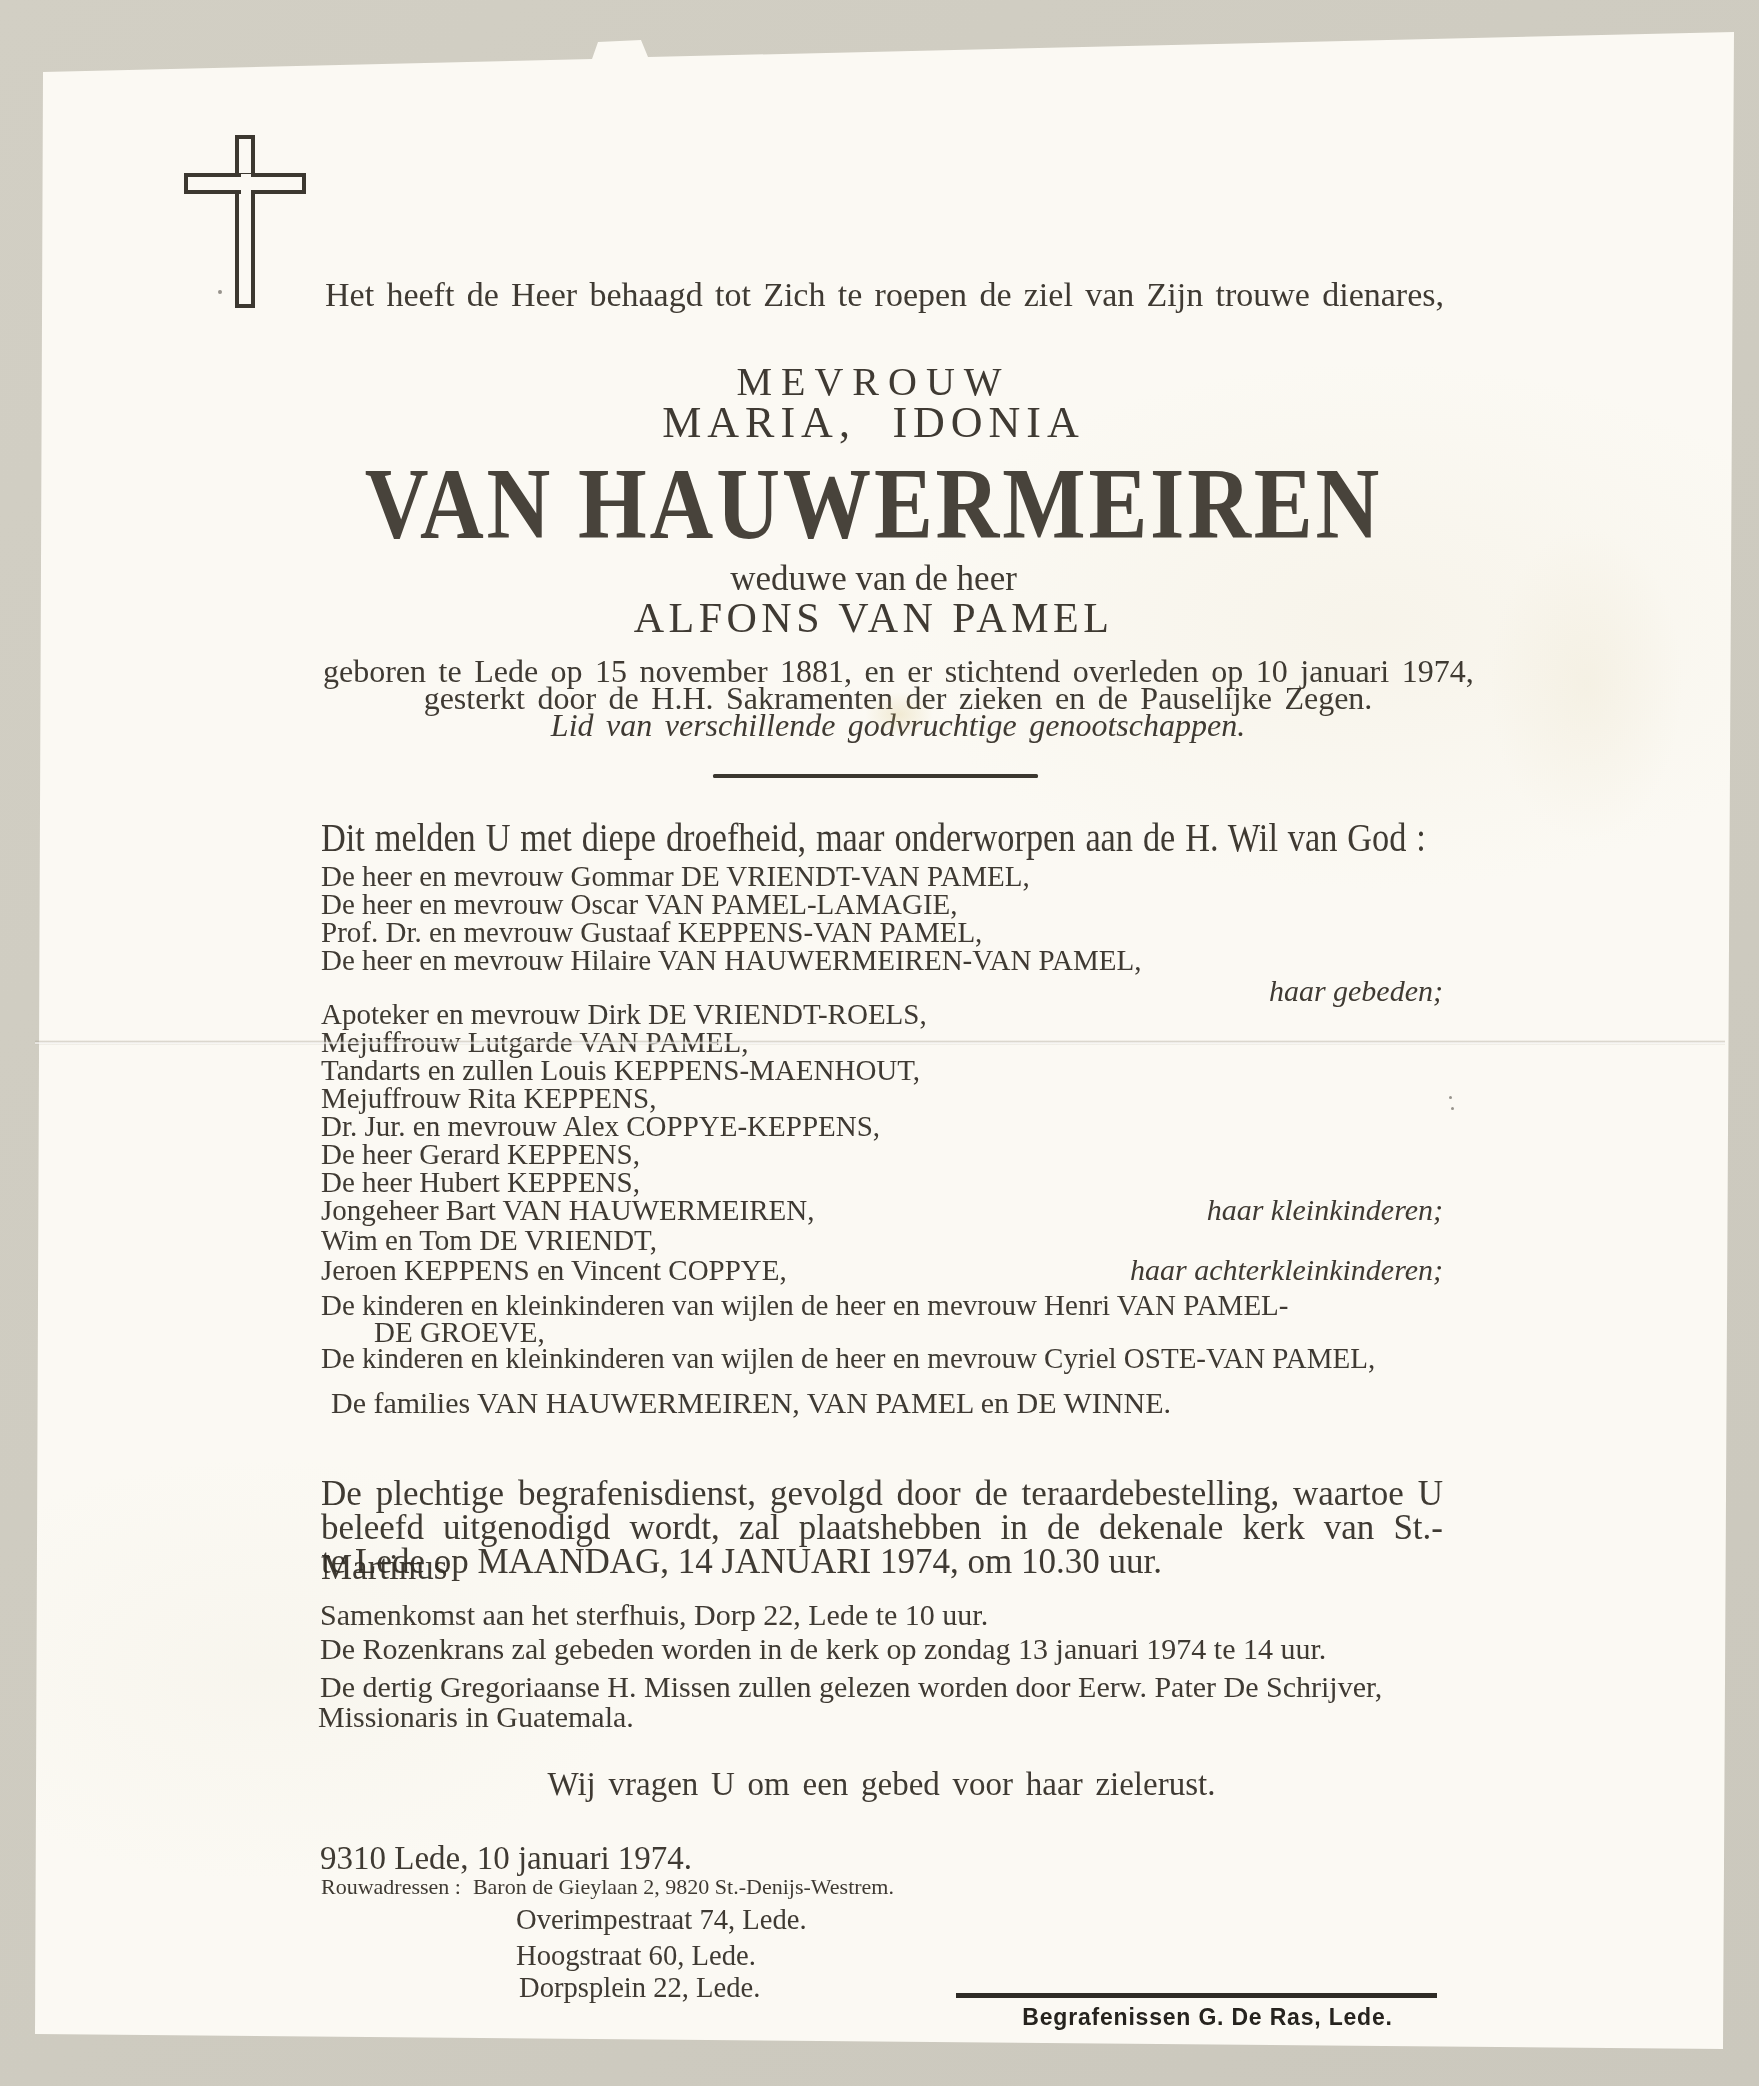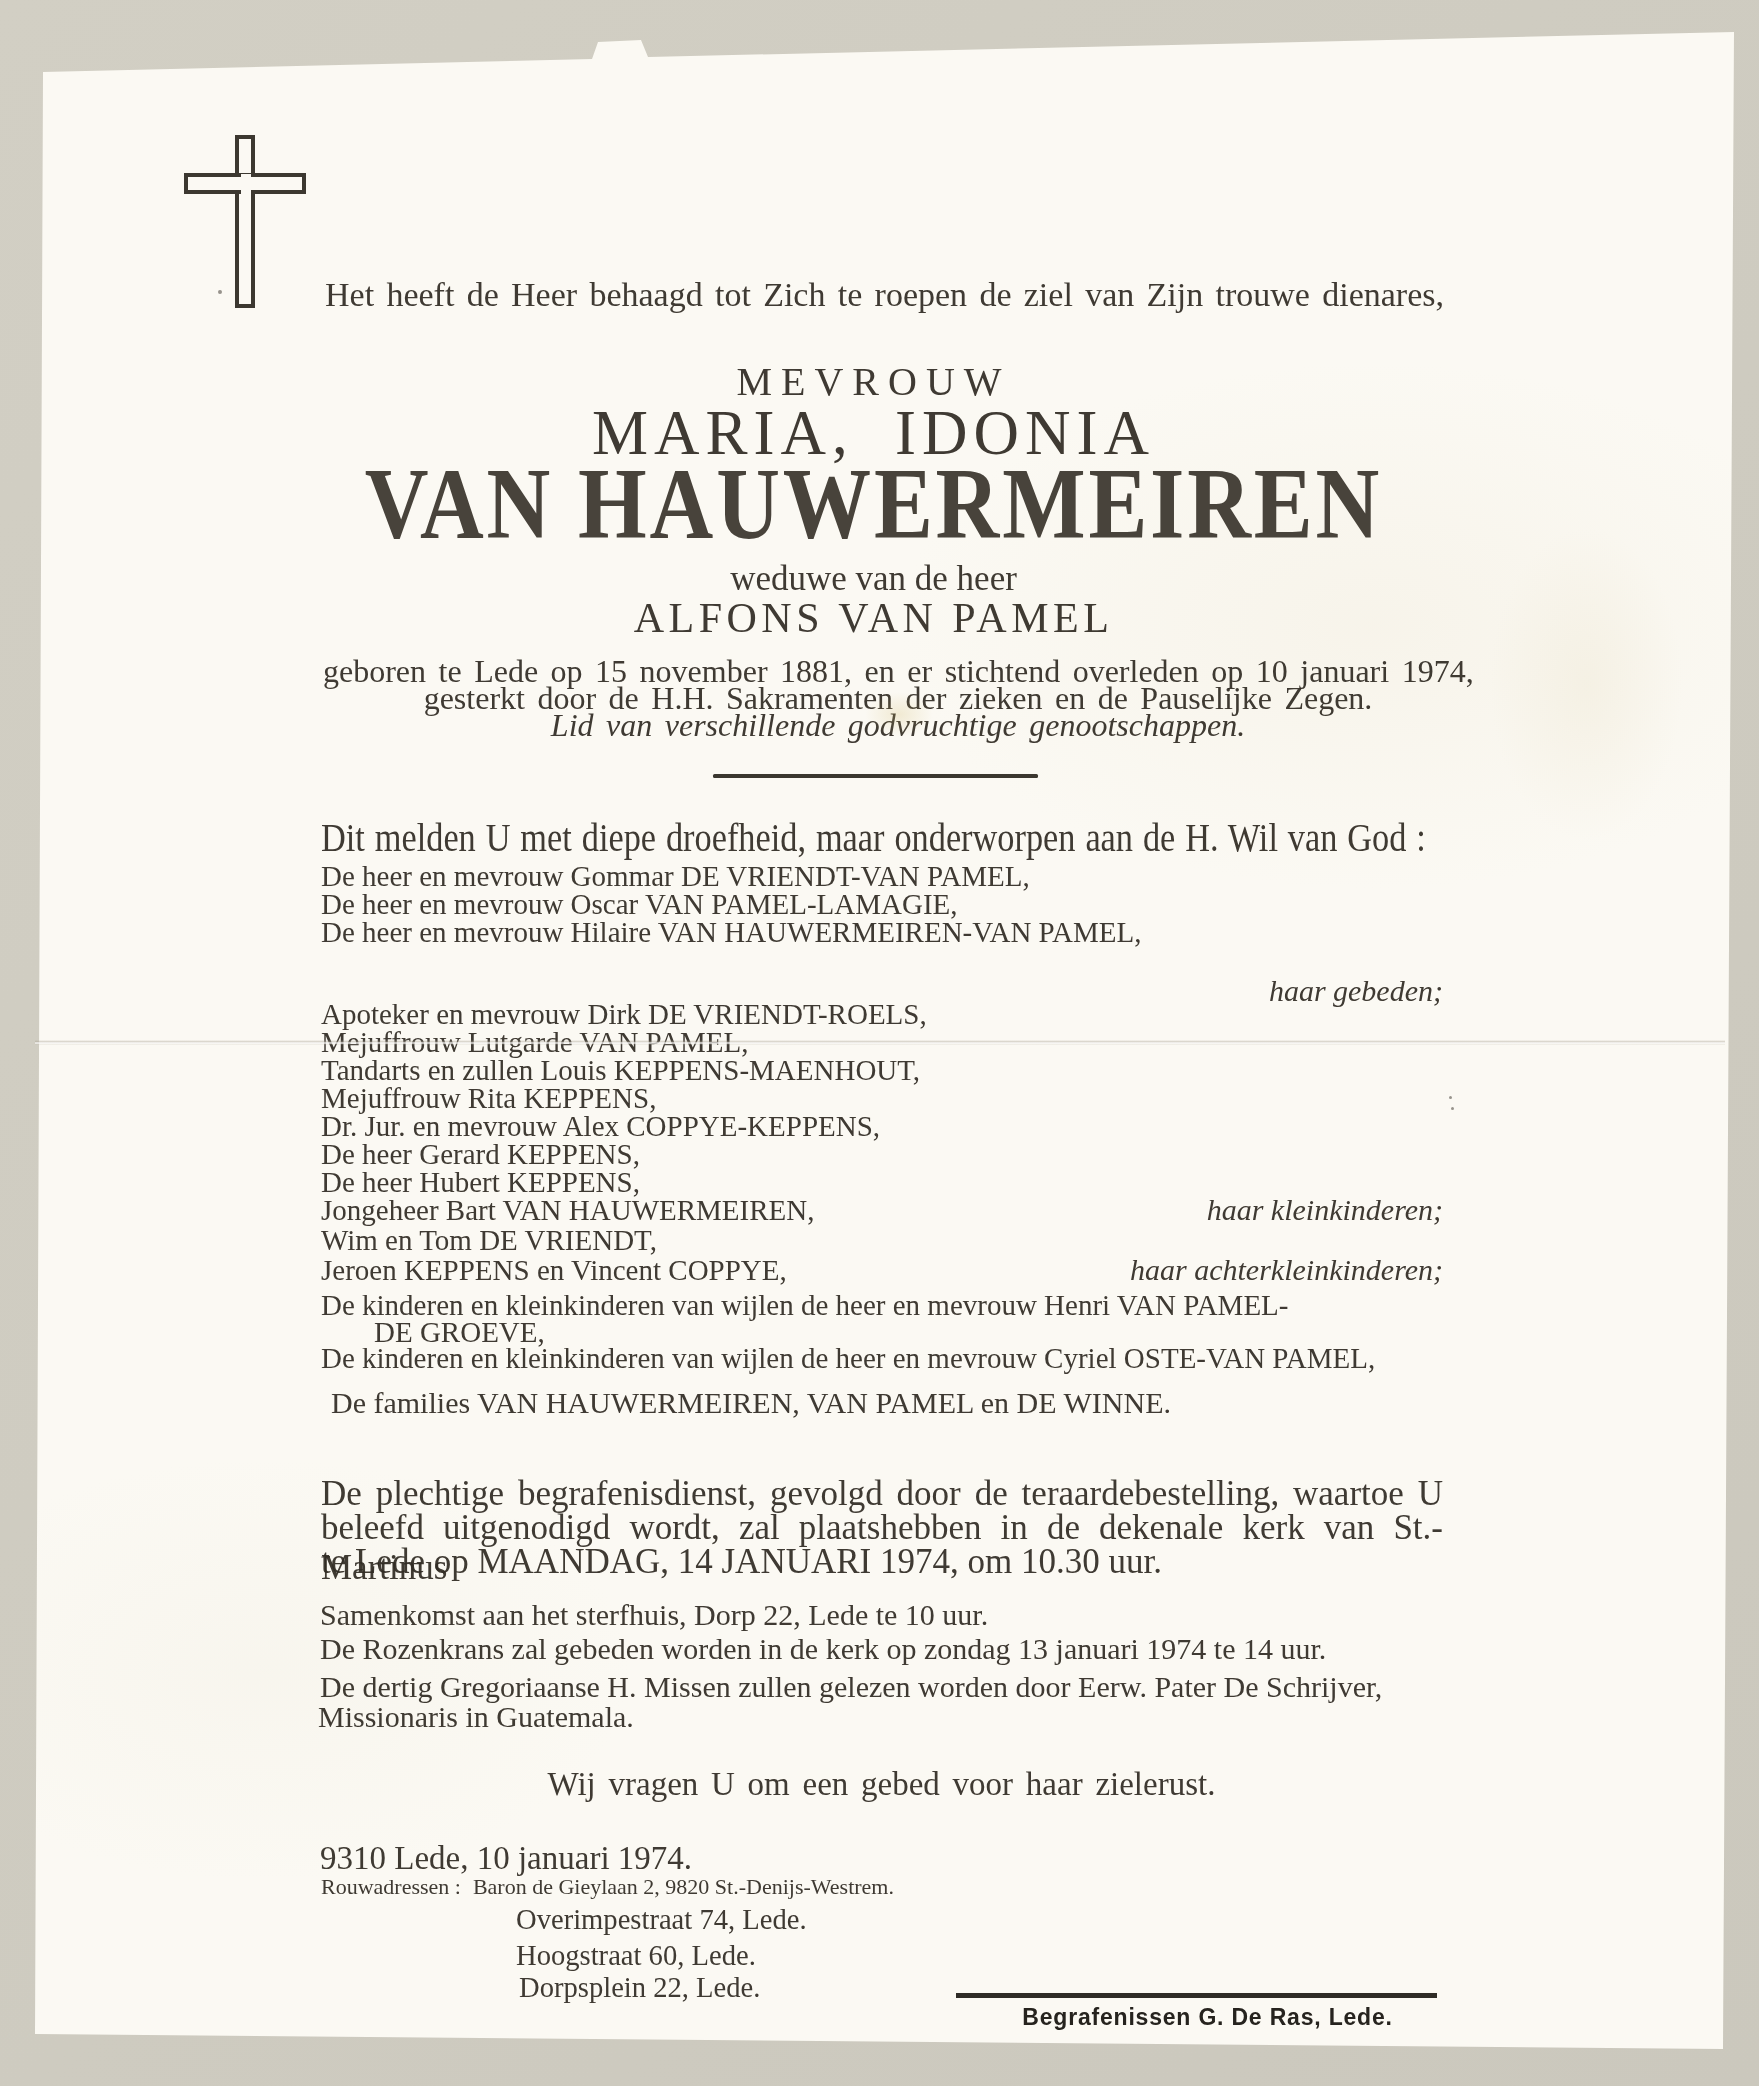--- a/index.html
+++ b/index.html
@@ -45,21 +45,21 @@
       rgba(255,255,255,.95) 60%, rgba(190,184,170,.25) 85%, rgba(168,161,146,0) 100%);}
   .stain1{position:absolute;left:865px;top:692px;width:68px;height:45px;
     background:radial-gradient(ellipse at center, rgba(205,180,95,.22), rgba(0,0,0,0) 70%);}
   .stain2{position:absolute;left:1489px;top:526px;width:195px;height:316px;
     background:radial-gradient(ellipse at center, rgba(225,214,180,.18), rgba(0,0,0,0) 70%);}
   .speck{position:absolute;width:3.8px;height:3.8px;border-radius:50%;background:rgba(70,64,54,.55);}
 
   
   .opening{left:325px;top:276px;width:1119px;font-size:34px;text-align:justify;text-align-last:justify;}
   .mevrouw{left:321px;top:358px;width:1105px;font-size:40px;letter-spacing:9px;}
-  .given{left:321px;top:397px;width:1105px;font-size:63px;letter-spacing:6px;word-spacing:19.5px;}
+  .given{left:321px;top:397px;width:1105px;font-size:44px;letter-spacing:6px;word-spacing:19.5px;}
   .surname{left:321px;top:448px;width:1105px;font-size:95px;font-weight:bold;letter-spacing:3px;
     color:rgba(62,57,48,.95);transform:scale(.93,1.08);}
   .widow{left:321px;top:559px;width:1105px;font-size:35px;}
   .husband{left:321px;top:594px;width:1105px;font-size:42px;letter-spacing:4.5px;}
   .bioline1{left:323px;top:653px;width:1150px;font-size:32px;word-spacing:4.5px;}
   .bioline2{left:323px;top:680px;width:1150px;font-size:32px;word-spacing:4.5px;}
   .bioline3{left:323px;top:707px;width:1150px;font-size:32px;word-spacing:4.5px;}
 
   .announce{left:321px;top:815px;font-size:39px;transform:scaleX(.88);transform-origin:left center;word-spacing:1.5px;}
 
@@ -118,20 +118,21 @@
     <div class="line ctr bioline2">gesterkt door de H.H. Sakramenten der zieken en de Pauselijke Zegen.</div>
     <div class="line ctr bioline3 it">Lid van verschillende godvruchtige genootschappen.</div>
 
     <div class="divider"></div>
 
     <div class="line announce">Dit melden U met diepe droefheid, maar onderworpen aan de H. Wil van God :</div>
 
     <div class="blk list children">
       <div>De heer en mevrouw Gommar DE VRIENDT-VAN PAMEL,</div>
       <div>De heer en mevrouw Oscar VAN PAMEL-LAMAGIE,</div>
+      <div>Prof. Dr. en mevrouw Gustaaf KEPPENS-VAN PAMEL,</div>
       <div>De heer en mevrouw Hilaire VAN HAUWERMEIREN-VAN PAMEL,</div>
     </div>
     <div class="line kinderen-label it">haar gebeden;</div>
 
     <div class="blk list grandchildren">
       <div>Apoteker en mevrouw Dirk DE VRIENDT-ROELS,</div>
       <div>Mejuffrouw Lutgarde VAN PAMEL,</div>
       <div>Tandarts en zullen Louis KEPPENS-MAENHOUT,</div>
       <div>Mejuffrouw Rita KEPPENS,</div>
       <div>Dr. Jur. en mevrouw Alex COPPYE-KEPPENS,</div>

